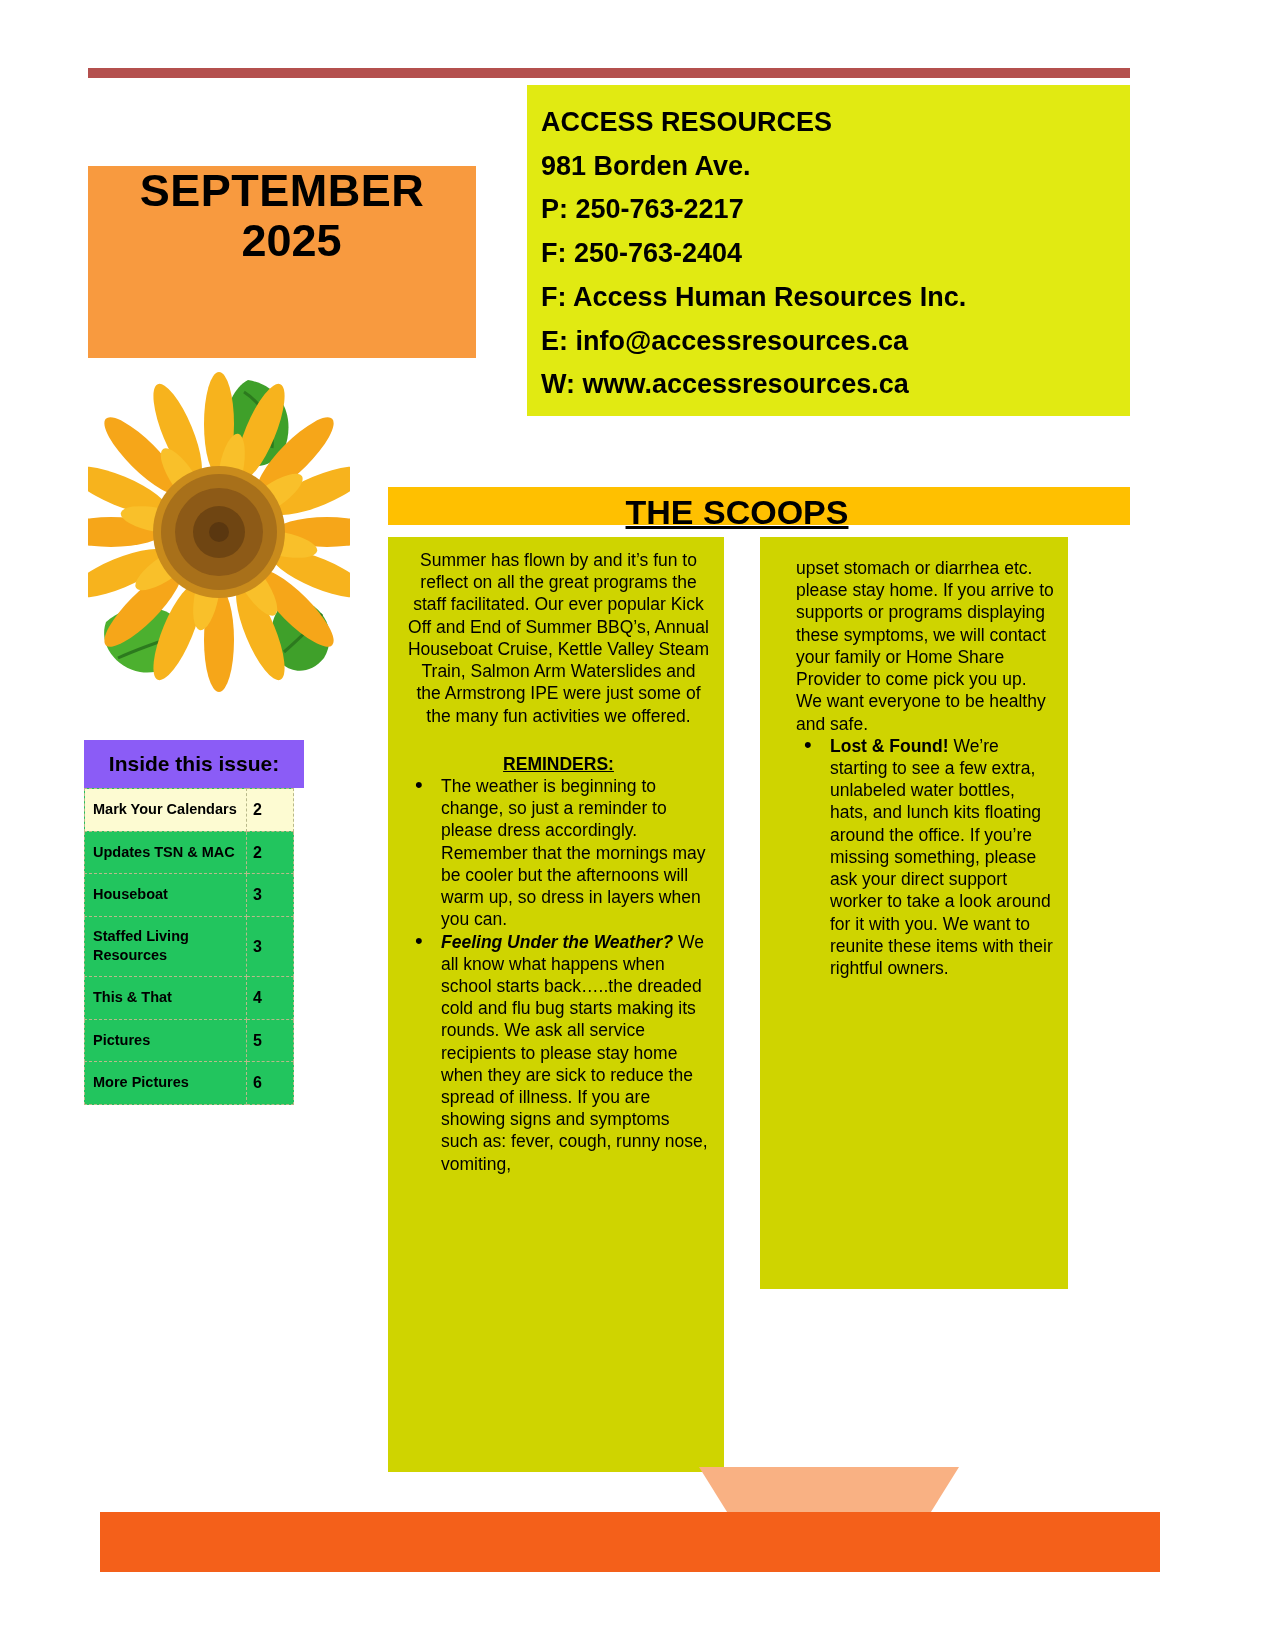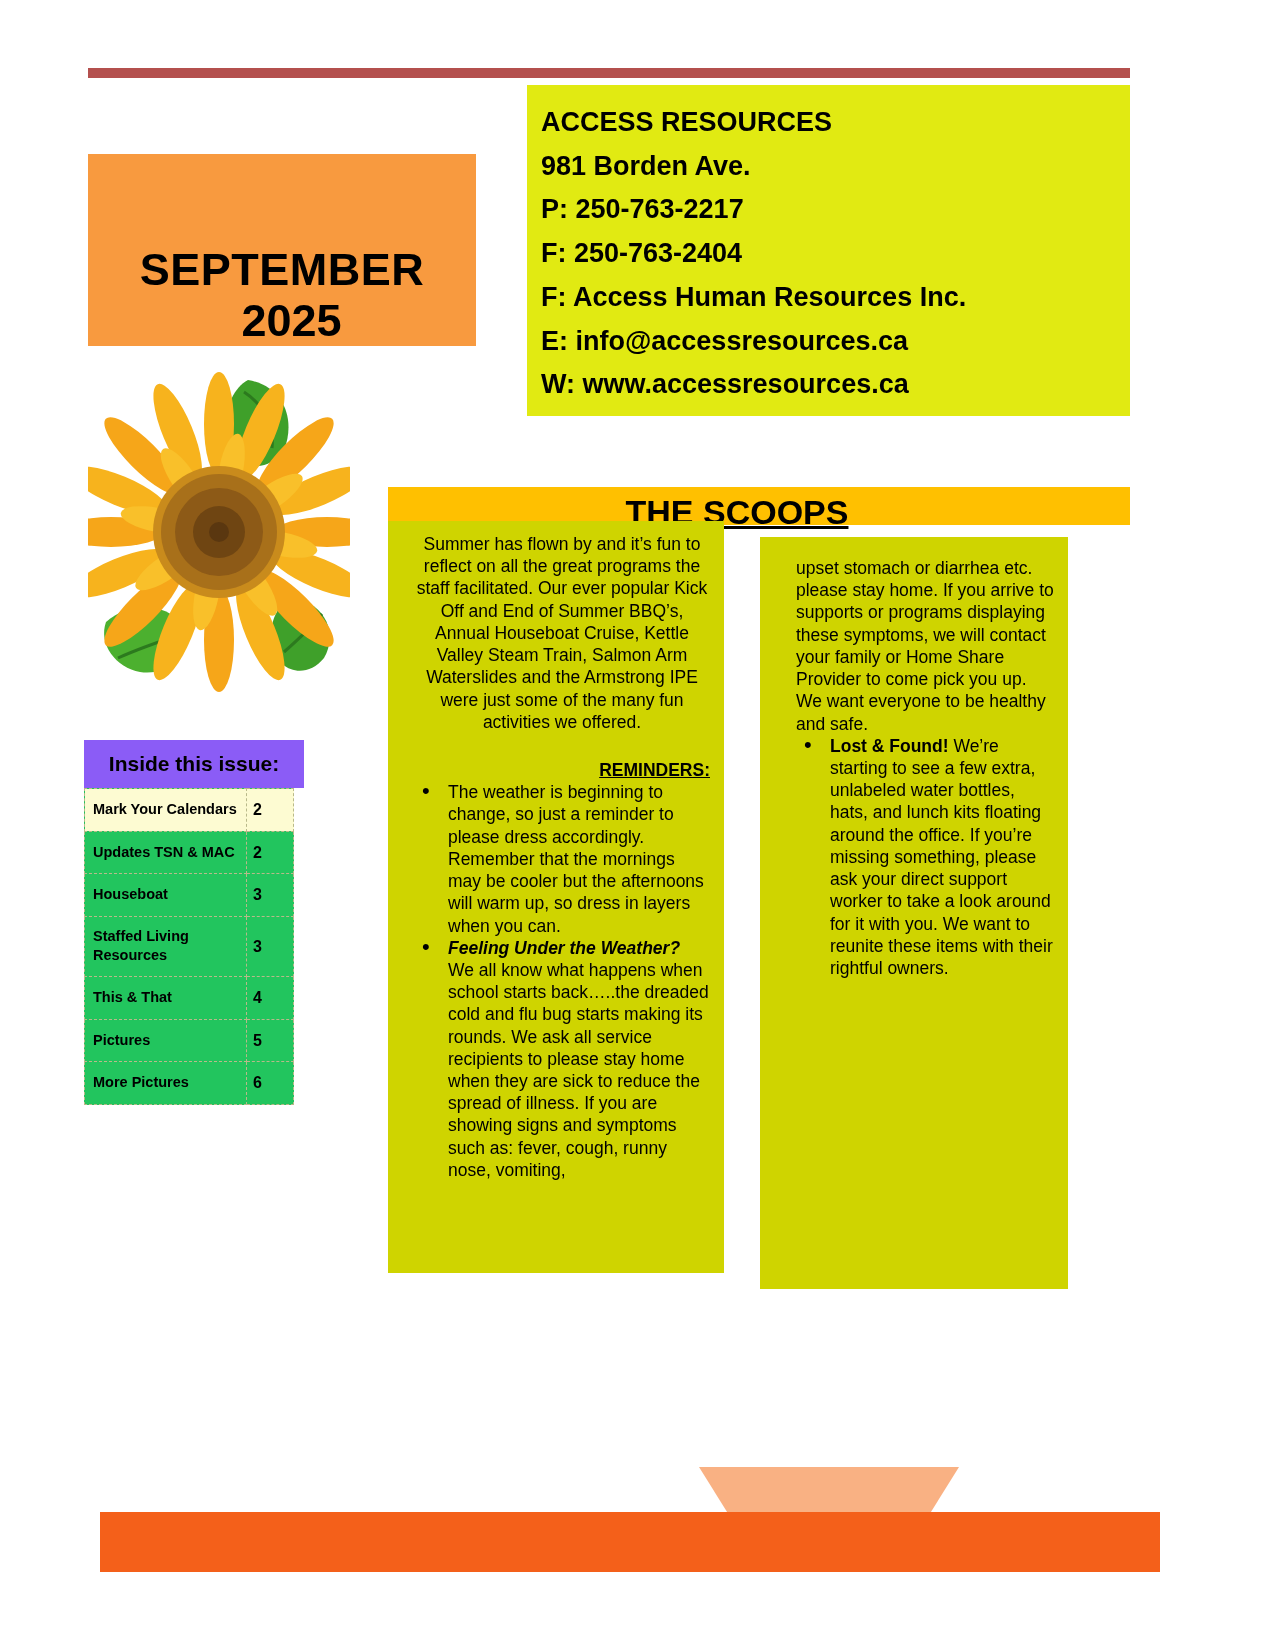--- a/index.html
+++ b/index.html
@@ -22,28 +22,28 @@
     top: 68px;
     width: 1042px;
     height: 10px;
     background: #b4504e;
   }
 
   
   .month-box {
     position: absolute;
     left: 88px;
-    top: 154px;
+    top: 166px;
     width: 388px;
     height: 192px;
     background: #f89a3f;
     display: flex;
     flex-direction: column;
     align-items: center;
-    justify-content: flex-end;
+    justify-content: flex-start;
     line-height: 1.12;
   }
   .month-box .m-line {
     font-size: 45px;
     font-weight: bold;
     color: #000;
     letter-spacing: 0.5px;
   }
   .month-box .m-year {
     font-size: 45px;
@@ -145,43 +145,43 @@
   }
 
   
   .col {
     position: absolute;
     background: #cfd400;
     box-sizing: border-box;
   }
   .col-left {
     left: 388px;
-    top: 521px;
+    top: 537px;
     width: 336px;
-    height: 752px;
-    padding: 12px 14px 0 26px;
+    height: 935px;
+    padding: 12px 14px 0 19px;
   }
   .col-right {
     left: 760px;
     top: 537px;
     width: 308px;
     height: 752px;
     padding: 20px 14px 10px 36px;
   }
   .col p {
     margin: 0;
     font-size: 17.5px;
     color: #000;
     line-height: 1.27;
   }
   .intro-p {
     text-align: center;
   }
   .reminders-title {
-    text-align: right;
+    text-align: center;
     font-weight: bold;
     text-decoration: underline;
     font-size: 18px;
     margin-top: 26px !important;
   }
   .bullet-item {
     position: relative;
     padding-left: 34px;
     margin-top: 22px;
   }

